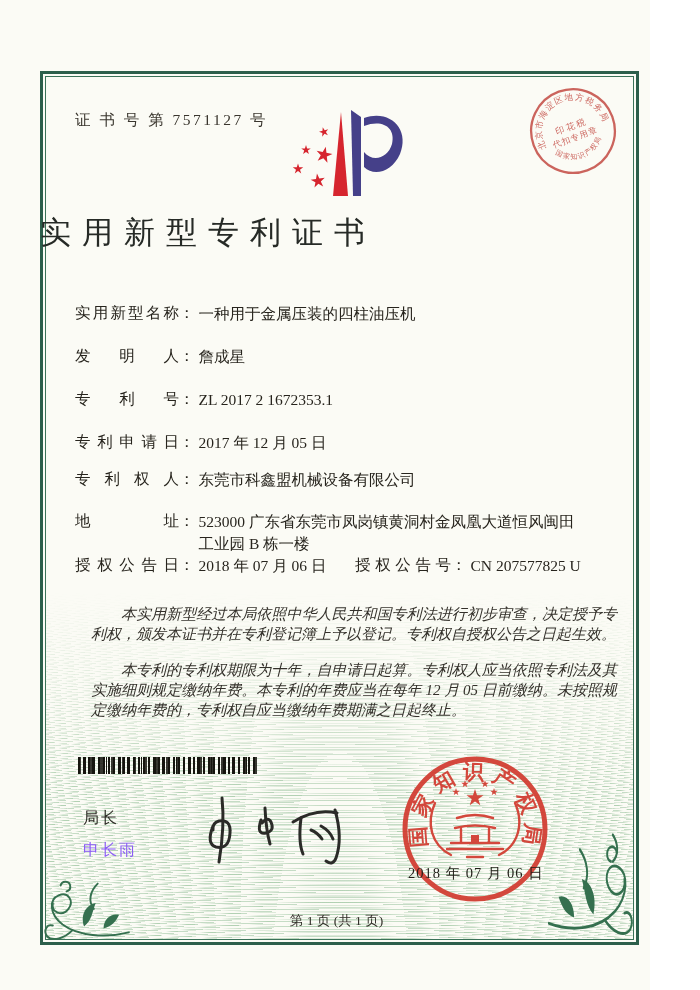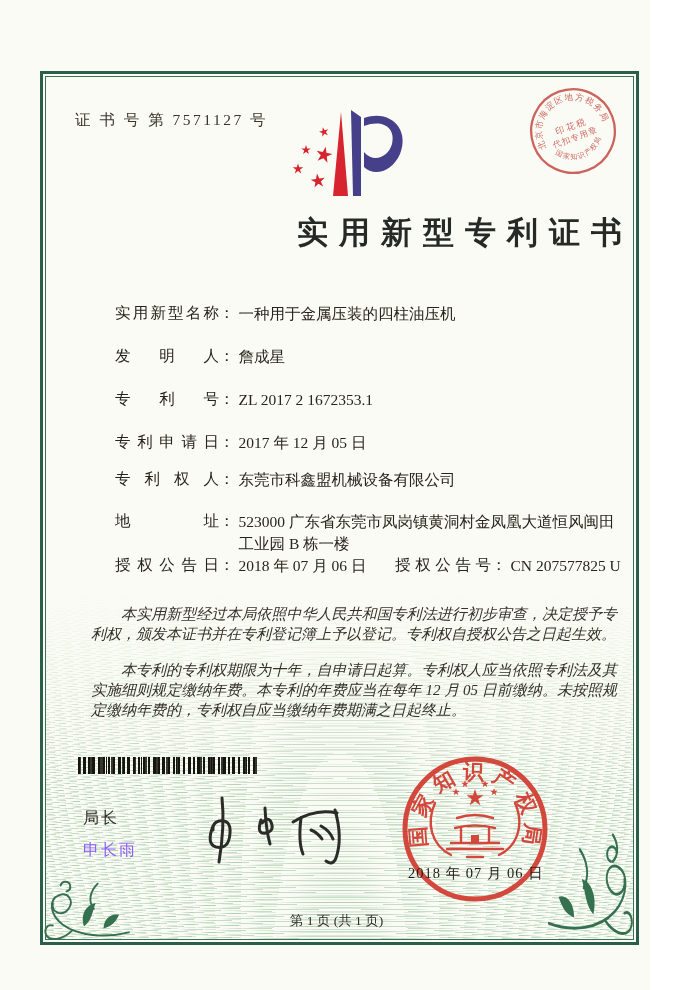--- a/index.html
+++ b/index.html
@@ -17,25 +17,25 @@
   
   .waves{position:absolute;left:46px;top:592px;width:588px;height:348px;z-index:0;
     background-image:
       repeating-radial-gradient(ellipse 1500px 520px at 50% -260px, rgba(110,170,118,.38) 0 1px, rgba(110,170,118,0) 2px 7px),
       repeating-radial-gradient(ellipse 1500px 560px at 50% 720px, rgba(110,170,118,.22) 0 1px, rgba(110,170,118,0) 2px 8px);
     -webkit-mask-image:linear-gradient(to bottom, rgba(0,0,0,0) 0%, rgba(0,0,0,.4) 28%, #000 58%);
     mask-image:linear-gradient(to bottom, rgba(0,0,0,0) 0%, rgba(0,0,0,.4) 28%, #000 58%);}
 
   .cert-number{position:absolute;left:75px;top:110px;font-size:15.5px;letter-spacing:2.5px;color:#3a362e;z-index:2;}
   .logo{position:absolute;left:287px;top:108px;z-index:2;}
-  .title{position:absolute;left:40px;top:212px;width:593px;text-align:right;font-size:31px;font-weight:bold;
+  .title{position:absolute;left:40px;top:212px;width:593px;text-align:left;font-size:31px;font-weight:normal;
          letter-spacing:11px;color:#262a26;z-index:2;}
 
   .frow{position:absolute;left:75px;width:560px;font-size:15.5px;color:#27241d;z-index:2;display:flex;align-items:flex-start;}
-  .lab{display:inline-block;width:104px;text-align:justify;text-align-last:justify;flex:0 0 104px;margin-left:40px;}
+  .lab{display:inline-block;width:104px;text-align:justify;text-align-last:justify;flex:0 0 104px;}
   .colon{flex:0 0 auto;margin-right:4px;}
   .val{flex:1 1 auto;line-height:22px;}
   .grpB{position:absolute;left:280px;top:0;display:flex;}
   .grpB .lab{width:96px;flex-basis:96px;}
 
   .paras{position:absolute;left:75px;top:588px;width:558px;z-index:2;color:#33302a;
          font-size:15px;line-height:20px;text-align:justify;font-style:italic;}
   .paras p{margin:16px;text-indent:2em;}
   .paras p.p3{margin-top:5px;}
 

